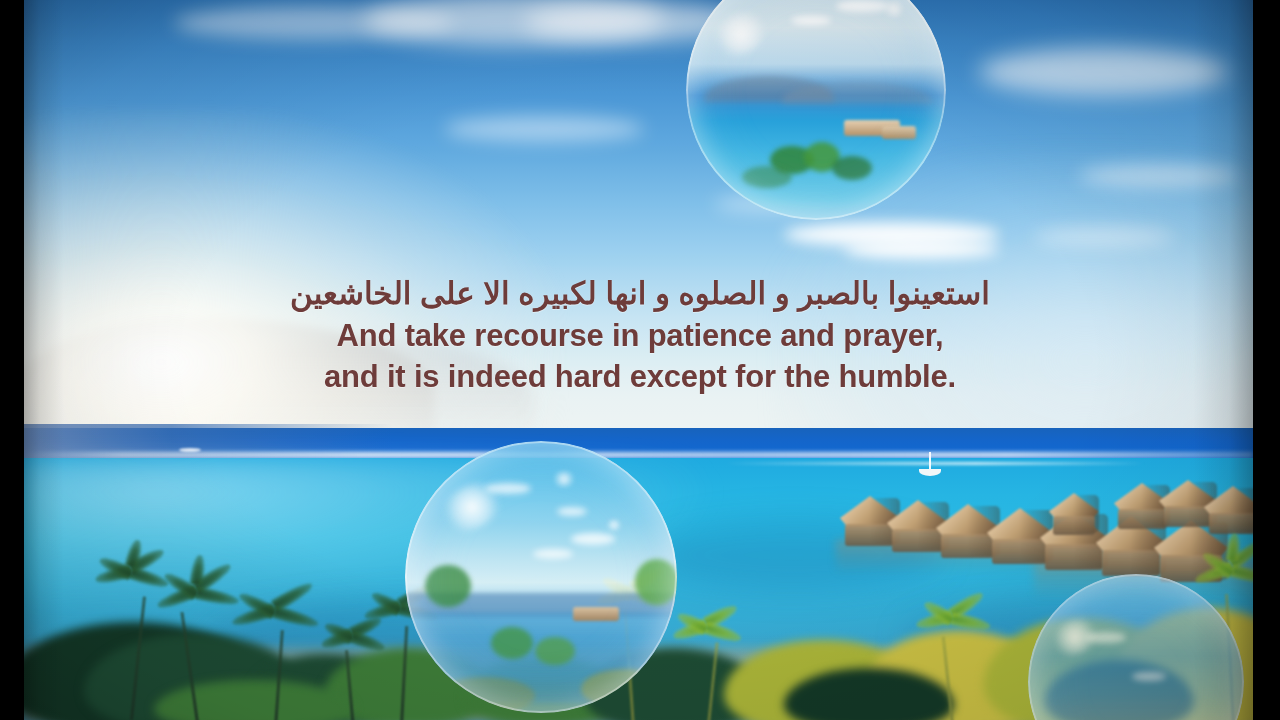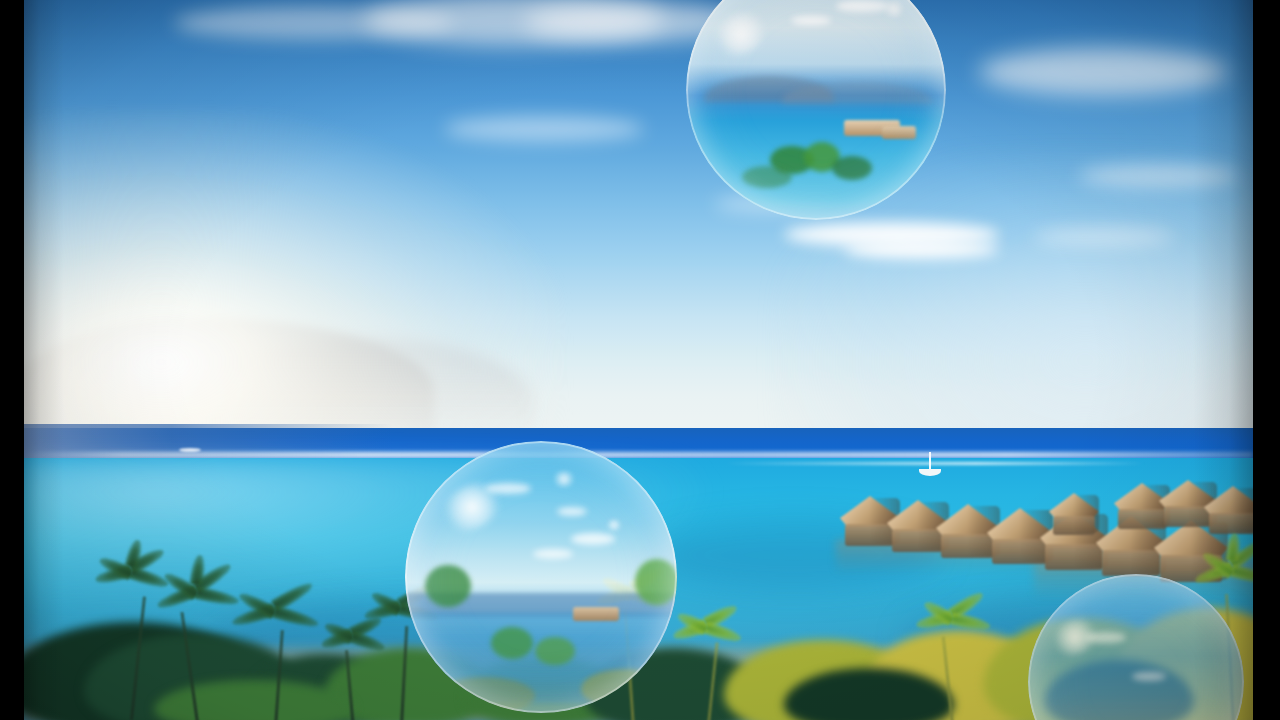--- a/index.html
+++ b/index.html
@@ -753,17 +753,22 @@
       <div class="bub-iris"></div>
       <div class="bub-rim"></div>
       <div class="bub-spec" style="left:22px; top:46px; width:50px; height:34px; transform:rotate(-30deg);"></div>
     </div>
 
     <div class="vignette"></div>
     <div class="edge-dark-right"></div>
     <div class="edge-dark-left"></div>
   </div>
 
+  <div id="verse-block">
+    <div class="verse-line arabic">استعينوا بالصبر و الصلوه و انها لكبيره الا على الخاشعين</div>
+    <div class="verse-line english l1">And take recourse in patience and prayer,</div>
+    <div class="verse-line english l2">and it is indeed hard except for the humble.</div>
+  </div>
 
   <div class="letterbox left"></div>
   <div class="letterbox right"></div>
 
 </div>
 
 </body></html>

